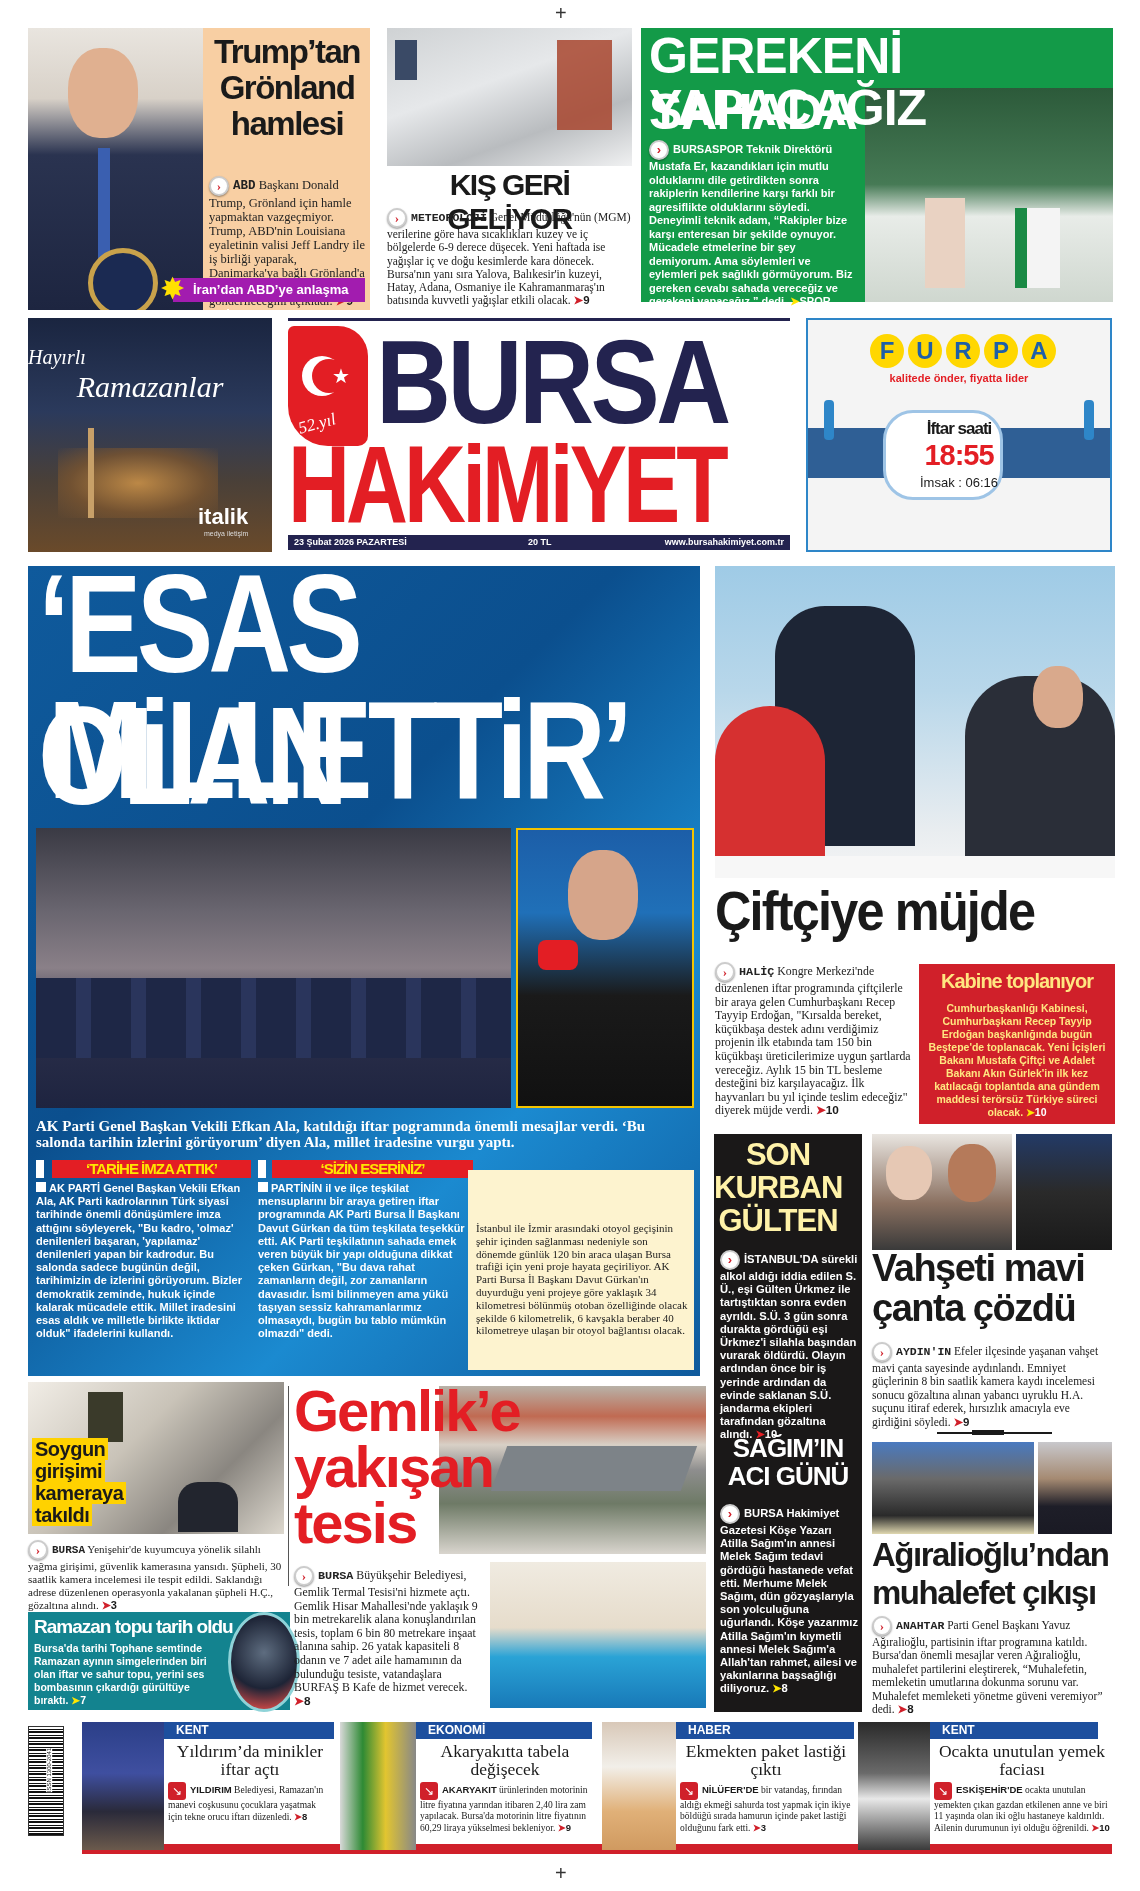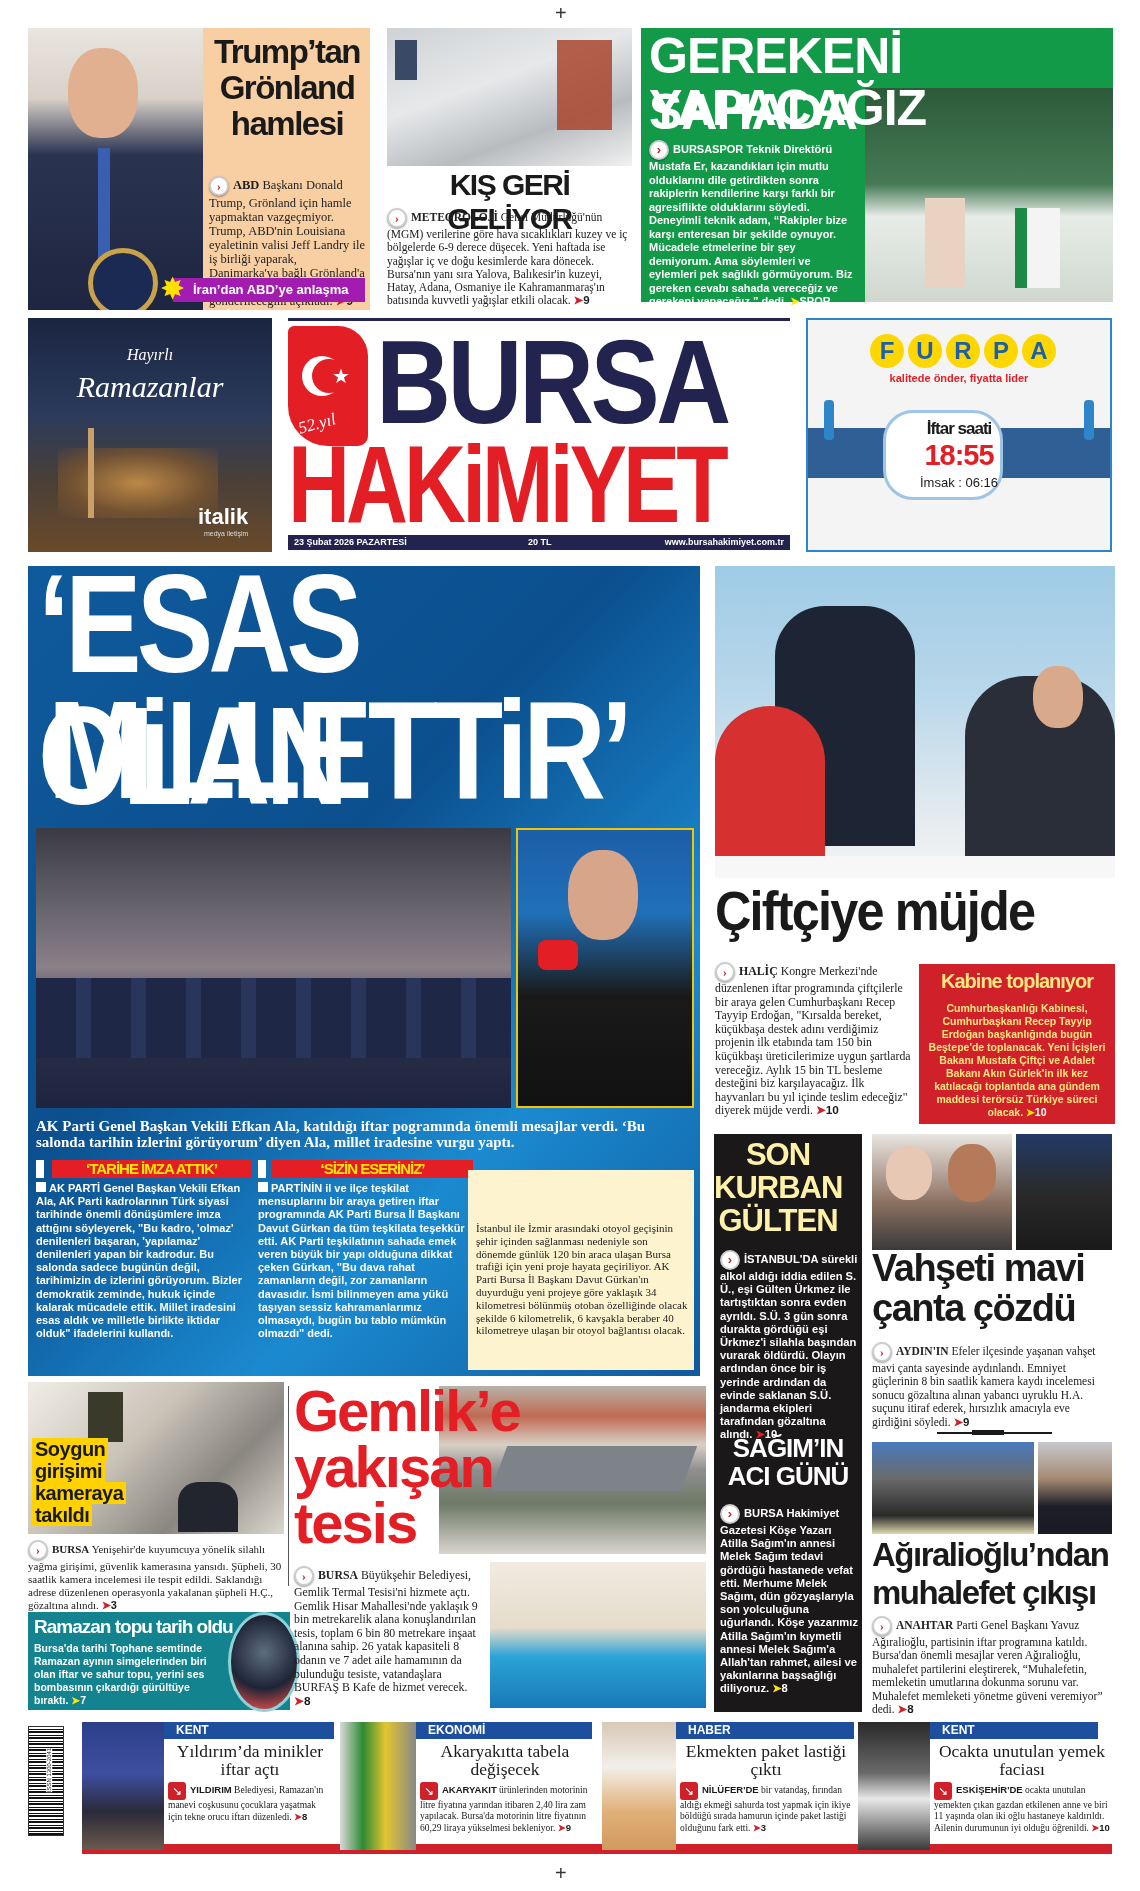--- a/index.html
+++ b/index.html
@@ -5,21 +5,21 @@
 *{box-sizing:border-box;margin:0;padding:0}
 body{width:1140px;height:1891px;background:#fff;position:relative;overflow:hidden;font-family:"Liberation Sans",sans-serif;color:#1a1a1a}
 .abs{position:absolute}
 .cond{font-family:"Liberation Sans",sans-serif;font-weight:700;letter-spacing:-1px;transform-origin:left top}
 .serif{font-family:"Liberation Serif",serif}
 .arrow-ic{display:inline-block;width:20px;height:20px;border-radius:50%;background:#fff;border:2px solid #ccc;color:#d0202a;font-size:13px;line-height:16px;text-align:center;font-weight:700;vertical-align:middle;margin-right:4px;box-shadow:0 1px 2px rgba(0,0,0,.4)}
 .pg{color:#d0202a;font-weight:700;font-family:"Liberation Sans",sans-serif}
 .pg b{color:#1a1a1a}
 .crop{font-size:20px;color:#333}
 .photo{overflow:hidden}
-.lead{font-weight:700;font-family:Liberation Serif, serif}
+.lead{font-weight:700;font-family:Liberation Mono, monospace}
 .body-serif{font-family:"Liberation Serif",serif;font-size:12.5px;line-height:14px;color:#222}
 .body-sans{font-family:"Liberation Sans",sans-serif;font-size:11.5px;line-height:13.3px;font-weight:700}
 .sq{display:inline-block;width:10px;height:10px;background:#fff;margin-right:3px}
 .tag{color:#fff;font-weight:700;font-size:12px;padding-left:12px;line-height:17px}
 .bnr-ic{display:inline-block;width:18px;height:18px;background:#d0202a;color:#fff;border-radius:3px;font-size:12px;text-align:center;line-height:18px;margin-right:4px;vertical-align:middle}
 </style>
 </head>
 <body>
 
 <div class="abs crop" style="left:555px;top:2px">+</div>
@@ -60,21 +60,21 @@
     <div class="abs" style="left:60px;top:110px;width:40px;height:90px;background:#e9d2c2"></div>
   </div>
   <div class="abs cond" style="left:8px;top:0;color:#fff;font-size:50px;line-height:56px;letter-spacing:-1px">GEREKENİ SAHADA</div>
   <div class="abs cond" style="left:8px;top:52px;color:#fff;font-size:50px;line-height:56px;letter-spacing:-1px">YAPACAĞIZ</div>
   <div class="abs body-sans" style="left:8px;top:112px;width:208px;color:#fff;font-size:11px;line-height:13.5px">
     <span class="arrow-ic">›</span><span>BURSASPOR</span><span> Teknik Direktörü Mustafa Er, kazandıkları için mutlu olduklarını dile getirdikten sonra rakiplerin kendilerine karşı farklı bir agresiflikte olduklarını söyledi. Deneyimli teknik adam, “Rakipler bize karşı enteresan bir şekilde oynuyor. Mücadele etmelerine bir şey demiyorum. Ama söylemleri ve eylemleri pek sağlıklı görmüyorum. Biz gereken cevabı sahada vereceğiz ve gerekeni yapacağız.” dedi.</span> <span style="color:#ffe600">➤</span><span style="color:#fff">SPOR</span>
   </div>
 </div>
 
 <div class="abs" style="left:28px;top:318px;width:244px;height:234px;background:linear-gradient(180deg,#1a2540 0%,#2b3a5c 40%,#4a4038 70%,#6a4a2a 100%)">
-  <div class="abs serif" style="left:0;top:28px;width:244px;text-align:center;color:#fff;font-style:italic;font-size:16px">Hayırlı</div>
+  <div class="abs serif" style="left:0;top:28px;width:244px;color:#fff;font-style:italic;font-size:20px">Hayırlı</div>
   <div class="abs serif" style="left:0;top:52px;width:244px;text-align:center;color:#fff;font-style:italic;font-size:30px">Ramazanlar</div>
   <div class="abs" style="left:30px;top:130px;width:160px;height:70px;background:radial-gradient(ellipse at center,#d89a4a 0%,#7a5530 60%,transparent 100%);opacity:.8"></div>
   <div class="abs" style="left:60px;top:110px;width:6px;height:90px;background:#c8a068"></div>
   <div class="abs" style="left:170px;top:186px;color:#fff;font-size:22px;font-weight:700">italik</div>
   <div class="abs" style="left:176px;top:212px;color:#ddd;font-size:7px">medya iletişim</div>
 </div>
 
 <div class="abs" style="left:288px;top:318px;width:502px;height:234px">
   <div class="abs" style="left:0;top:0;width:502px;height:3px;background:#23234f"></div>
   <div class="abs" style="left:0;top:8px;width:80px;height:120px;background:#e31e24;border-radius:6px 30px 10px 40px">

